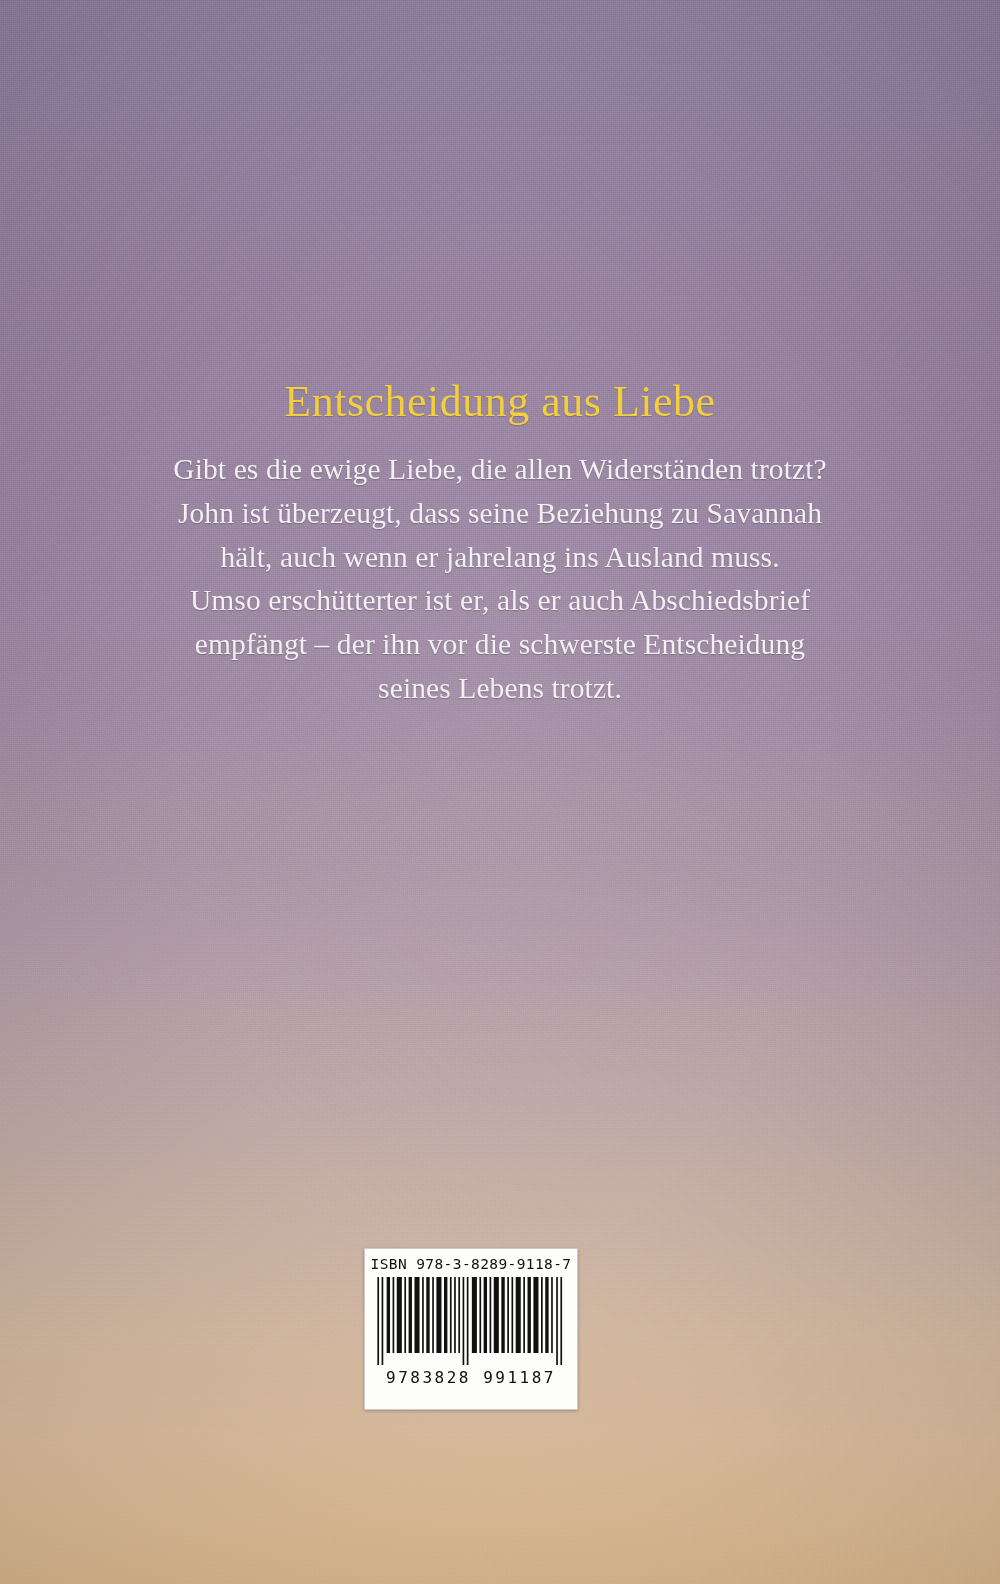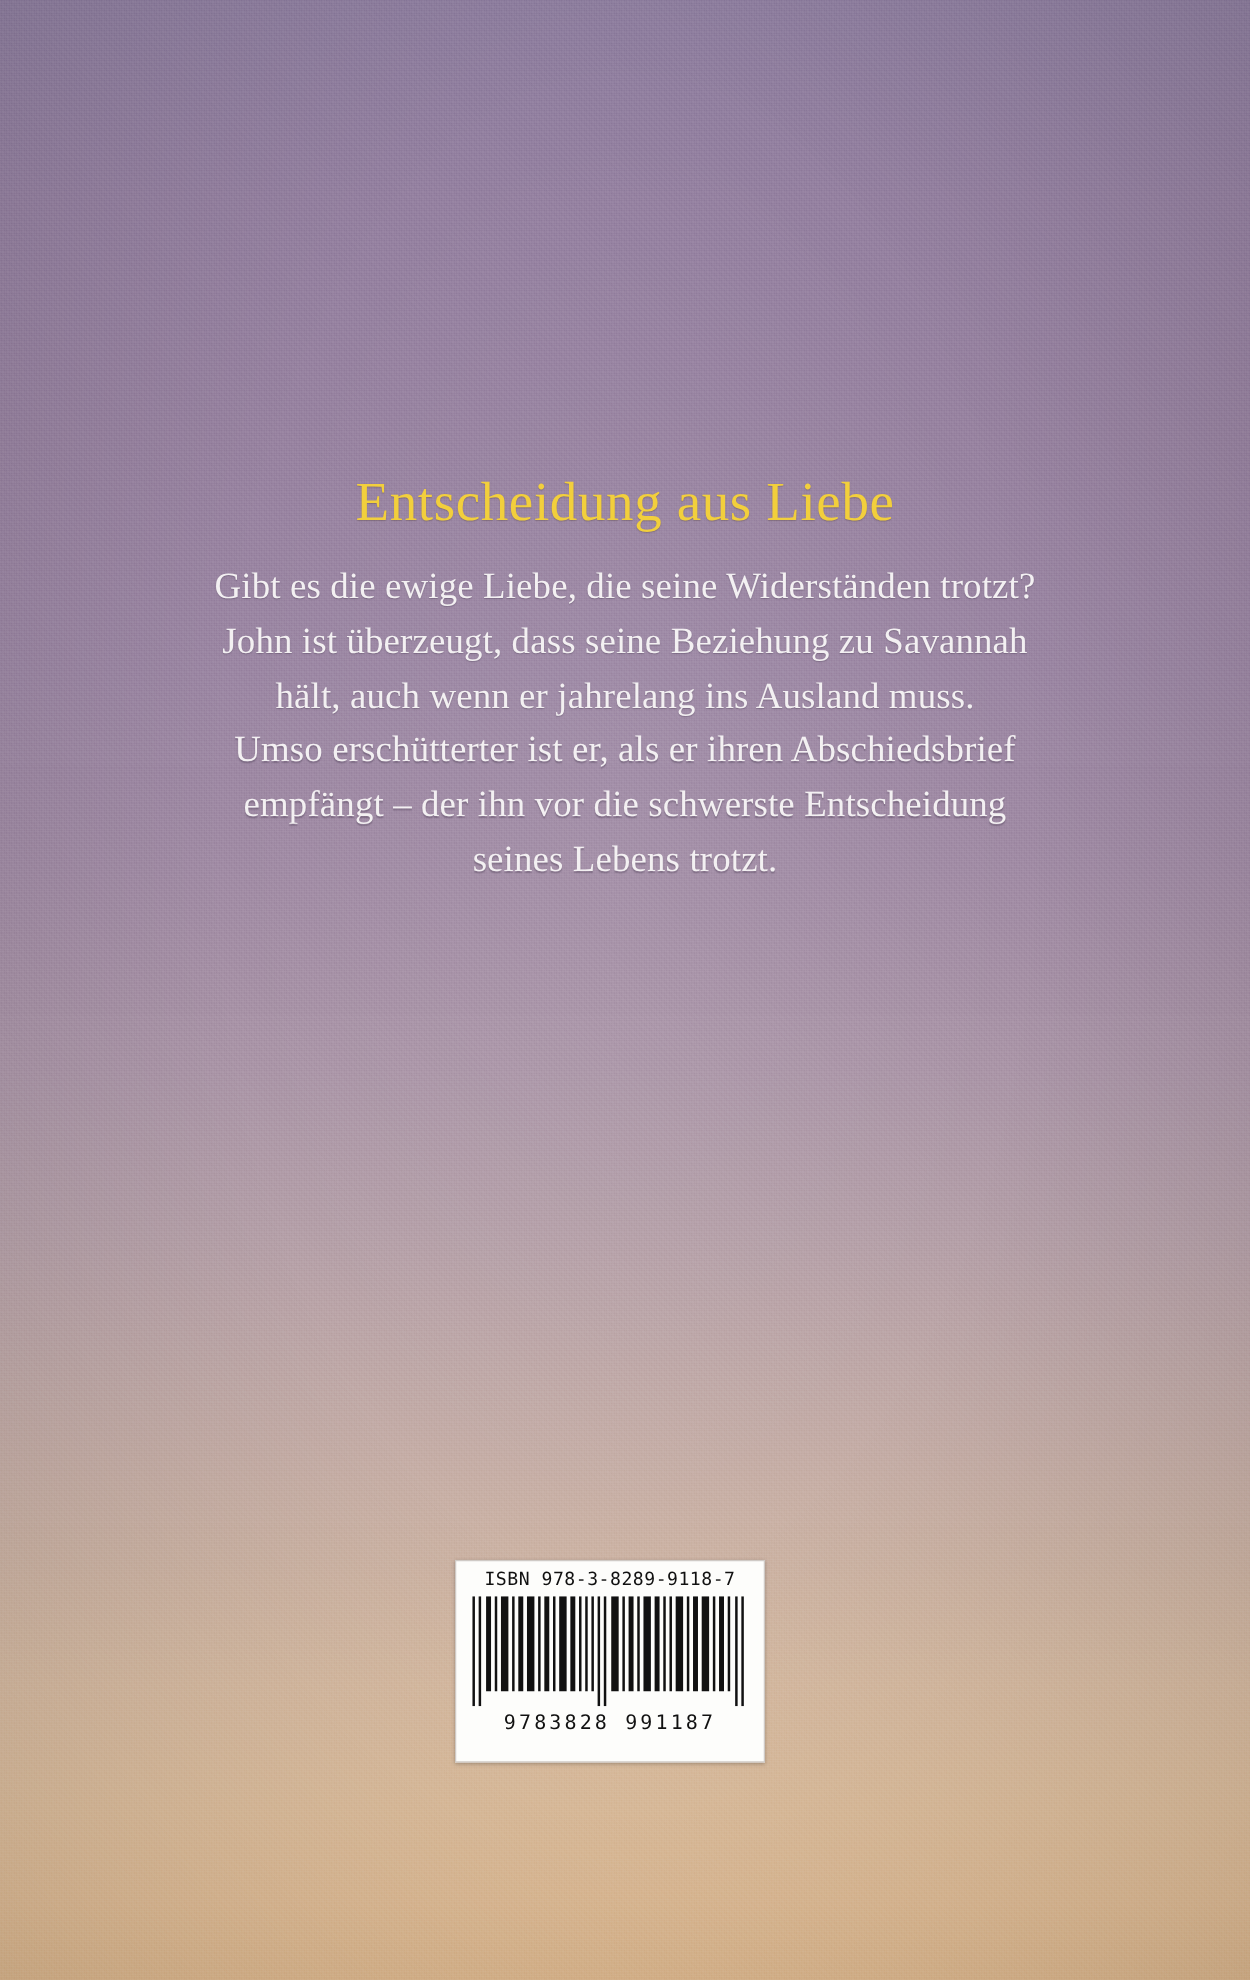--- a/index.html
+++ b/index.html
@@ -93,21 +93,21 @@
     font-size: 29px;
     margin: 8px 0 0 0;
     text-shadow: 0 1px 1px rgba(40,30,50,0.28);
   }
 
   
   .barcode-box {
     position: absolute;
     left: 364px;
     top: 1248px;
-    width: 248px;
+    width: 214px;
     height: 162px;
     background: #fdfdfb;
     border: 1px solid #cfcac6;
     box-shadow: 0 1px 3px rgba(0,0,0,0.25);
     box-sizing: border-box;
     padding: 7px 9px 6px 9px;
     display: flex;
     flex-direction: column;
     align-items: center;
   }
@@ -139,24 +139,24 @@
 <div class="cover">
 
   <div class="grain"></div>
   <div class="vignette"></div>
 
   <div class="content">
 
     <h1 class="blurb-title">Entscheidung aus Liebe</h1>
 
     <p class="blurb-body">
-      <span>Gibt es die ewige Liebe, die seine Widerständen trotzt?</span><br>
+      <span>Gibt es die ewige Liebe, die allen Widerständen trotzt?</span><br>
       <span>John ist überzeugt, dass seine Beziehung zu Savannah</span><br>
       <span>hält, auch wenn er jahrelang ins Ausland muss.</span><br>
-      <span>Umso erschütterter ist er, als er ihren Abschiedsbrief</span><br>
+      <span>Umso erschütterter ist er, als er auch Abschiedsbrief</span><br>
       <span>empfängt – der ihn vor die schwerste Entscheidung</span><br>
       <span>seines Lebens trotzt.</span>
     </p>
 
 
   </div>
 
   <div class="barcode-box">
     <div class="isbn-text">ISBN 978-3-8289-9118-7</div>
     <svg class="bars" viewBox="0 0 230 88" preserveAspectRatio="none">

